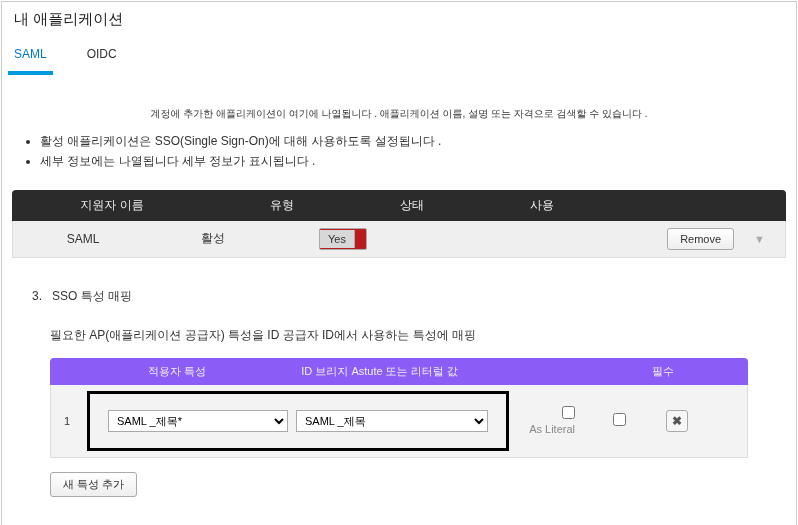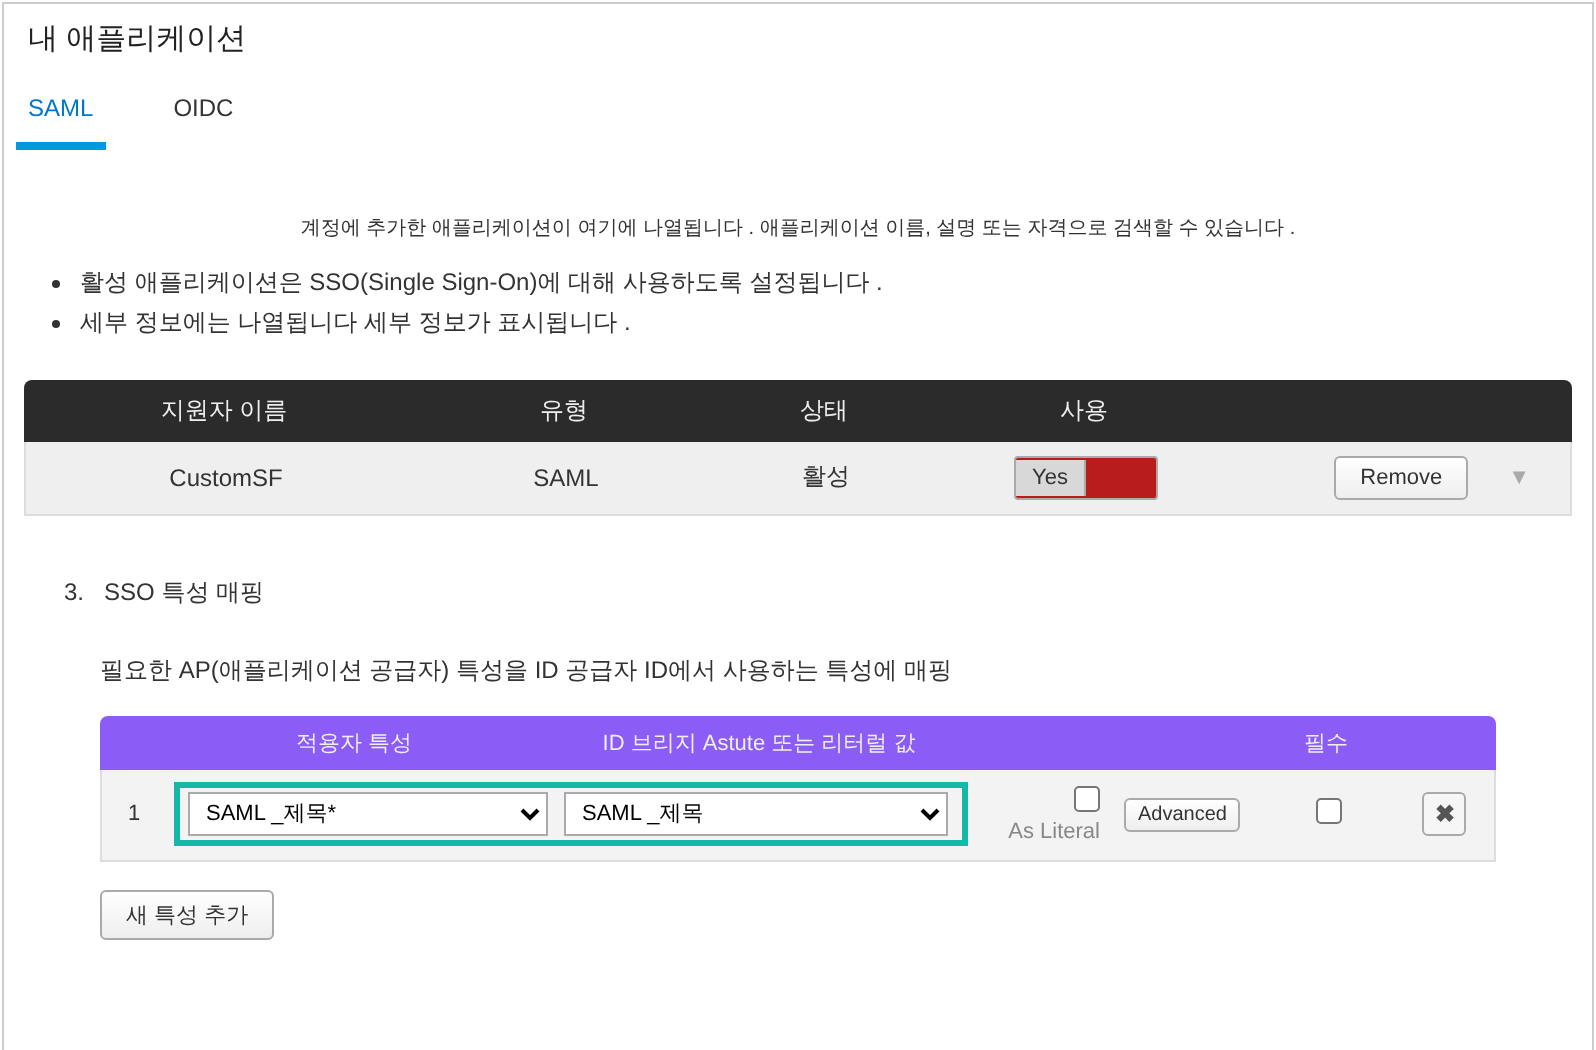--- a/index.html
+++ b/index.html
@@ -86,21 +86,21 @@
       border: 1px solid #ddd;
       border-top: none;
     }
     .toggle {
       display: inline-flex;
       align-items: center;
       border: 1px solid #aaa;
       border-radius: 2px;
       overflow: hidden;
       height: 22px;
-      width: 72px;
+      width: 48px;
       background: #b91c1c;
       justify-content: flex-end;
     }
     .toggle-yes {
       background: #d8d8d8;
       padding: 3px 8px;
       font-size: 11px;
       color: #333;
       border-right: 1px solid #aaa;
     }
@@ -160,22 +160,22 @@
       border-top: none;
       padding: 4px 0;
     }
     .mapping-row > div {
       padding: 4px 6px;
       text-align: center;
       font-size: 11px;
     }
     .red-box {
       display: flex;
-      border: 3px solid #14b8a6;
-      padding: 2px;
+      border: 3px solid #000000;
+      padding: 16px;
       gap: 4px;
     }
     .red-box > div { padding: 0 2px; }
     .sel {
       width: 100%;
       height: 22px;
       border: 1px solid #aaa;
       font-size: 11px;
       padding: 2px 4px;
       text-align: left;
@@ -225,21 +225,20 @@
 
   <div class="app-table-wrap">
     <div class="app-header">
       <div class="col-name">지원자 이름</div>
       <div class="col-type">유형</div>
       <div class="col-status">상태</div>
       <div class="col-use">사용</div>
       <div class="col-actions"></div>
     </div>
     <div class="app-row">
-      <div class="col-name">CustomSF</div>
       <div class="col-type">SAML</div>
       <div class="col-status">활성</div>
       <div class="col-use">
         <div class="toggle">
           <div class="toggle-yes">Yes</div>
           <div class="toggle-off"></div>
         </div>
       </div>
       <div class="col-actions" style="display:flex;align-items:center;justify-content:flex-end;gap:10px;padding-right:10px;">
         <button class="btn">Remove</button>
@@ -278,23 +277,20 @@
             <select class="sel">
               <option>SAML _제목</option>
             </select>
           </div>
         </div>
       </div>
       <div class="mcol-lit" style="display:flex;align-items:flex-end;gap:4px;justify-content:flex-start;flex-direction:column;">
         <input type="checkbox" class="chk" style="">
         <span class="lit-label">As Literal</span>
       </div>
-      <div class="mcol-adv">
-        <button class="btn btn-small">Advanced</button>
-      </div>
       <div class="mcol-req">
         <input type="checkbox" class="chk" style="">
       </div>
       <div class="mcol-del">
         <div class="xbtn">
           <span>✖</span>
         </div>
       </div>
     </div>
   </div>

